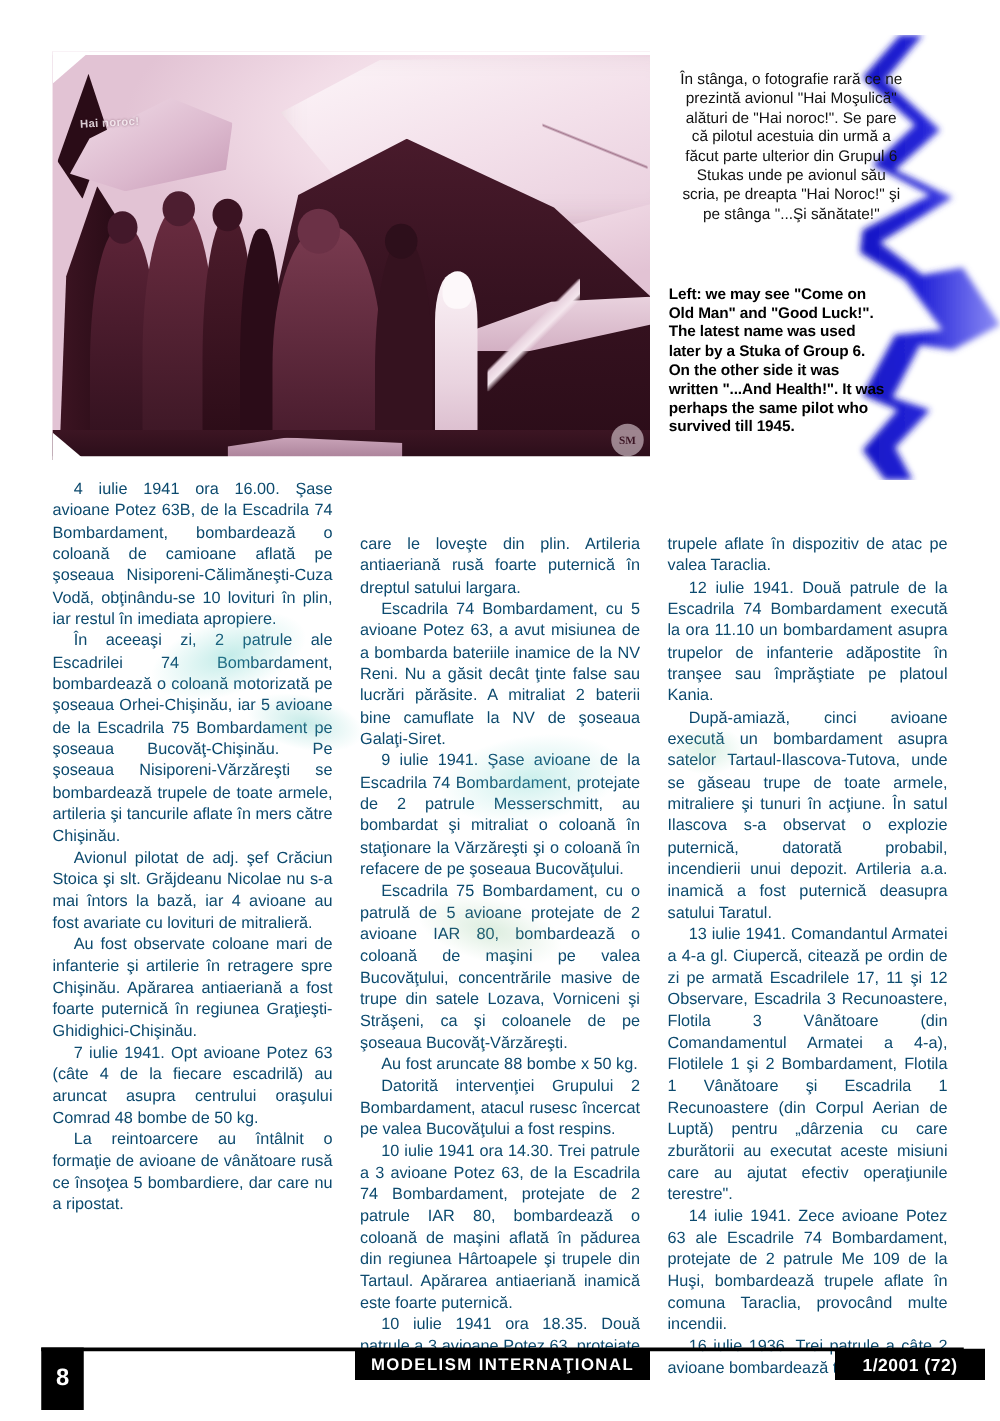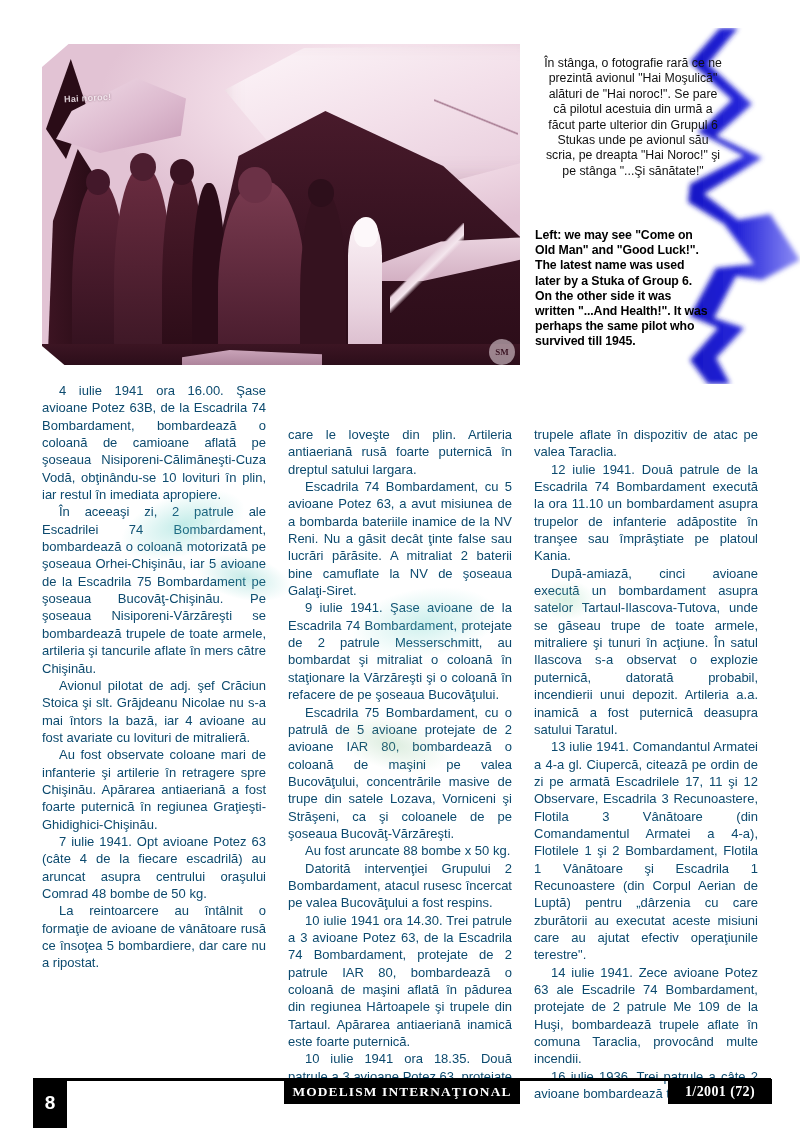--- a/index.html
+++ b/index.html
@@ -187,28 +187,28 @@
     position:absolute;left:33px;top:3px;width:34px;height:50px;
     background:#000000;color:#ffffff;
     display:flex;align-items:center;justify-content:center;
     font-family:"Liberation Sans", sans-serif;
     font-weight:700;font-size:19px;
   }
   .foot-title{
     position:absolute;left:284px;top:4px;width:236px;height:25px;
     background:#000000;color:#ffffff;
     display:flex;align-items:center;justify-content:center;
-    font-family:Liberation Serif, serif;
+    font-family:Liberation Sans, sans-serif;
     font-weight:700;font-size:13.4px;letter-spacing:1.15px;
   }
   .foot-issue{
-    position:absolute;left:668px;top:4px;width:104px;height:25px;
+    position:absolute;left:668px;top:4px;width:120px;height:25px;
     background:#000000;color:#ffffff;
     display:flex;align-items:center;justify-content:center;
-    font-family:Liberation Serif, serif;
+    font-family:Liberation Sans, sans-serif;
     font-weight:700;font-size:14px;letter-spacing:.4px;
   }
   
   .smudge{position:absolute;border-radius:50%;pointer-events:none;}
   .s1{left:118px;top:494px;width:130px;height:62px;background:radial-gradient(ellipse at center,rgba(80,200,190,.34),rgba(80,200,190,0) 70%);transform:rotate(-18deg);}
   .s2{left:196px;top:556px;width:96px;height:44px;background:radial-gradient(ellipse at center,rgba(70,190,180,.30),rgba(70,190,180,0) 70%);transform:rotate(12deg);}
   .s3{left:350px;top:588px;width:150px;height:70px;background:radial-gradient(ellipse at center,rgba(90,205,195,.30),rgba(90,205,195,0) 70%);transform:rotate(-8deg);}
   .s4{left:332px;top:718px;width:120px;height:52px;background:radial-gradient(ellipse at center,rgba(120,185,130,.26),rgba(120,185,130,0) 70%);transform:rotate(14deg);}
   .s5{left:536px;top:580px;width:60px;height:40px;background:radial-gradient(ellipse at center,rgba(110,200,150,.26),rgba(110,200,150,0) 70%);}
 </style>

